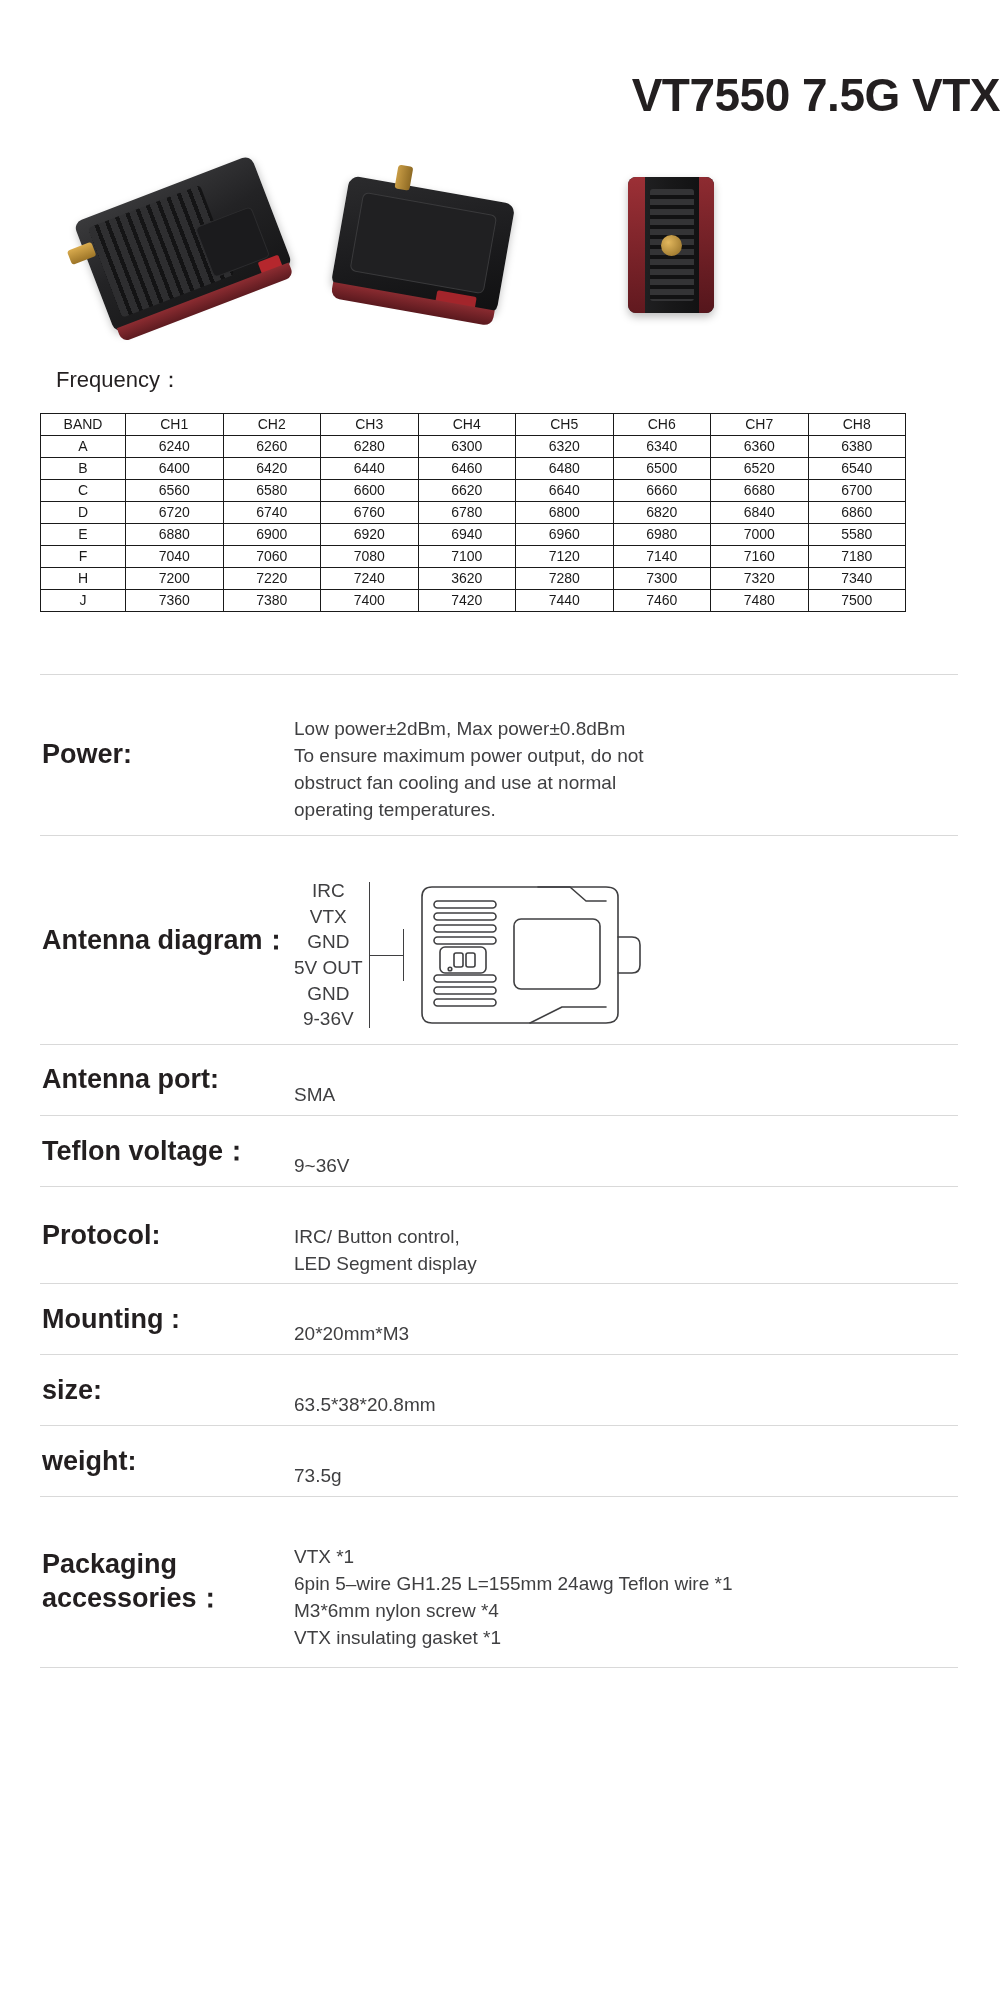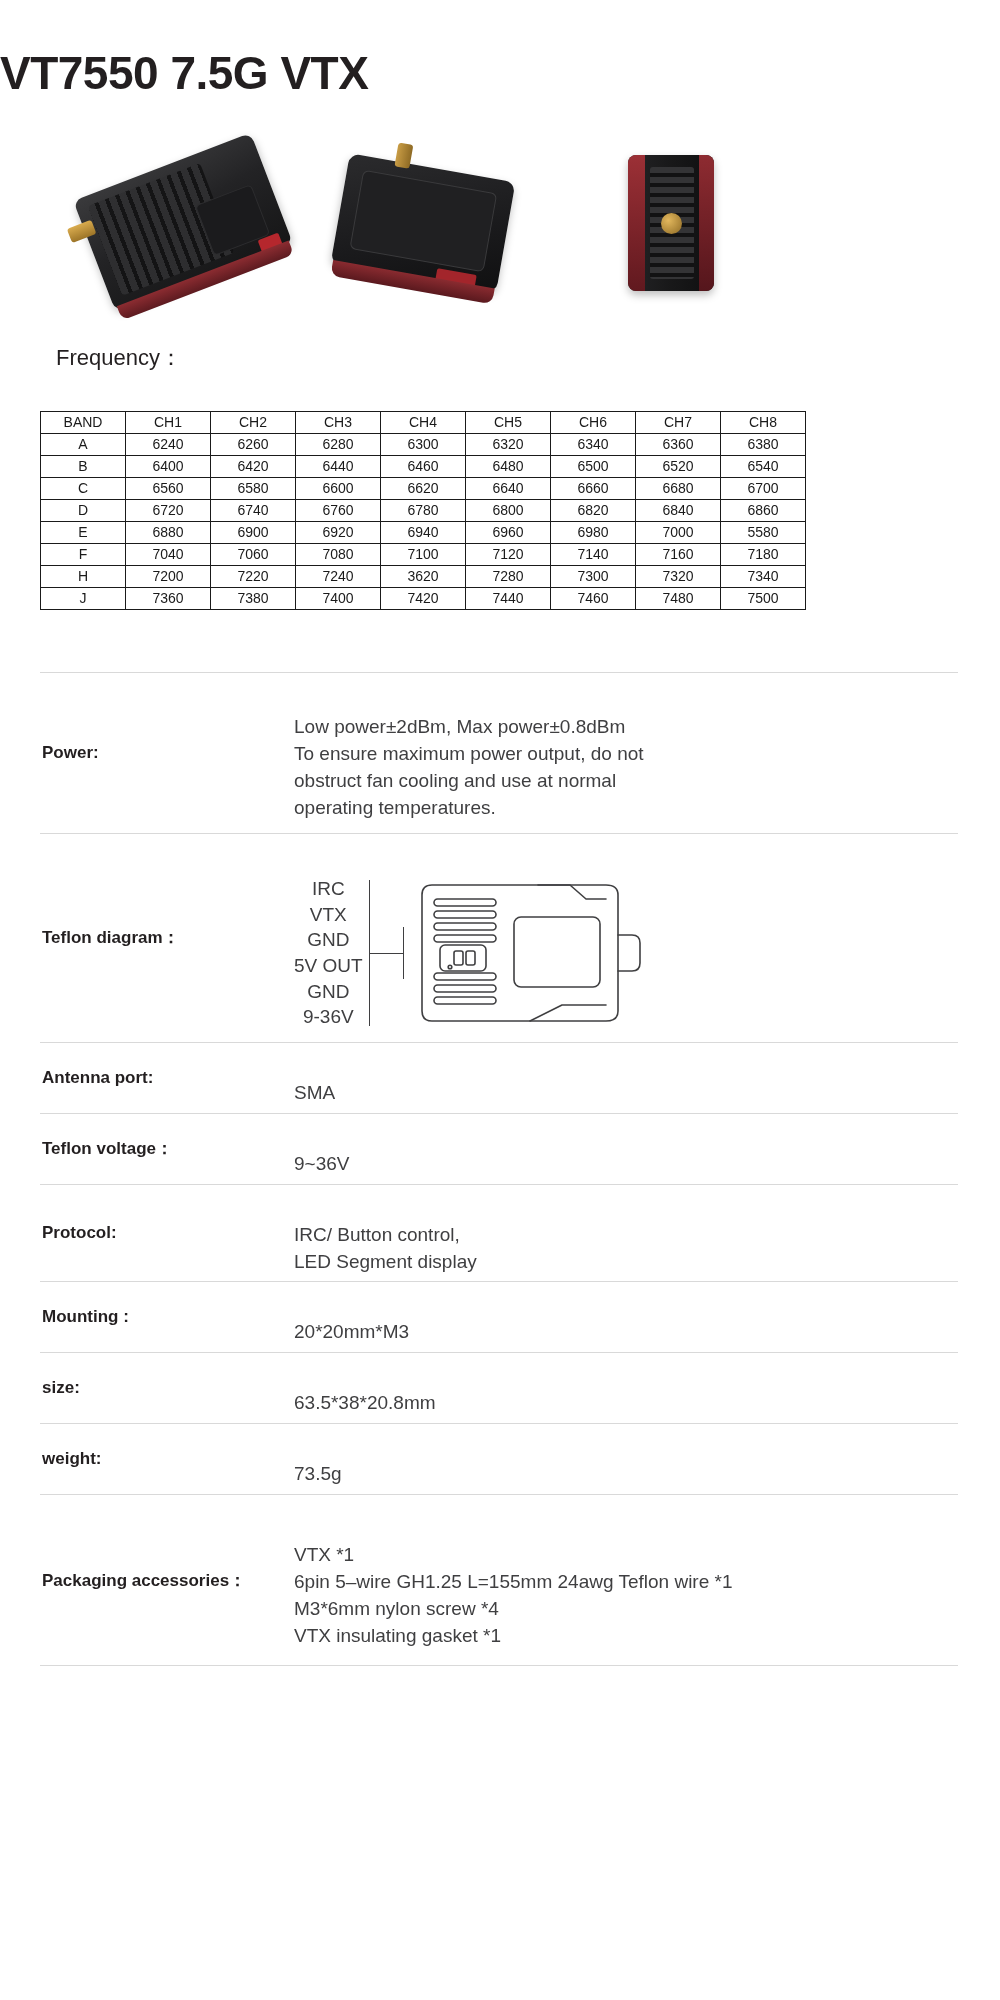--- a/index.html
+++ b/index.html
@@ -11,27 +11,28 @@
     width: 1000px;
     height: 2000px;
     font-family: "Liberation Sans", sans-serif;
     color: #231f20;
     position: relative;
     overflow: hidden;
   }
 
   
   .title {
-    text-align: left;
+    text-align: right;
     font-size: 46px;
     font-weight: bold;
     letter-spacing: -0.5px;
     color: #231f20;
     padding-top: 48px;
     line-height: 1.1;
+    margin-top: 22px;
   }
 
   
   .photos {
     height: 180px;
     margin-top: 26px;
     position: relative;
   }
   .photo {
     position: absolute;
@@ -135,22 +136,22 @@
 
   
   .freq-label {
     font-size: 22px;
     margin: 38px 0 0 56px;
     color: #231f20;
   }
 
   table.freq {
     border-collapse: collapse;
-    margin: 38px 0 0 40px;
-    width: 766px;
+    margin: 18px 0 0 40px;
+    width: 866px;
     table-layout: fixed;
   }
   table.freq th, table.freq td {
     border: 1px solid #1a1a1a;
     text-align: center;
     font-size: 14px;
     font-weight: normal;
     height: 21px;
     padding: 0;
     color: #1a1a1a;
@@ -165,21 +166,21 @@
   .spec-row {
     display: flex;
     align-items: center;
     border-bottom: 1px solid #d9d9d9;
     min-height: 54px;
     padding: 6px 0;
   }
   .spec-key {
     width: 252px;
     flex: 0 0 252px;
-    font-size: 17px;
+    font-size: 27px;
     font-weight: bold;
     color: #231f20;
     padding-left: 2px;
   }
   .spec-val {
     flex: 1;
     font-size: 19px;
     color: #3f3f41;
     line-height: 1.42;
     font-weight: 300;
@@ -375,21 +376,21 @@
     <div class="spec-key">Power:</div>
     <div class="spec-val">
       <span class="ln">Low power±2dBm, Max power±0.8dBm</span>
       <span class="ln">To ensure maximum power output, do not</span>
       <span class="ln">obstruct fan cooling and use at normal</span>
       <span class="ln">operating temperatures.</span>
     </div>
   </div>
 
   <div class="spec-row row-wiring">
-    <div class="spec-key">Teflon diagram：</div>
+    <div class="spec-key">Antenna diagram：</div>
     <div class="spec-val">
       <div class="wiring-wrap">
 
         <div class="pin-list">
           <span class="pin">IRC</span>
           <span class="pin">VTX</span>
           <span class="pin">GND</span>
           <span class="pin">5V OUT</span>
           <span class="pin">GND</span>
           <span class="pin">9-36V</span>

